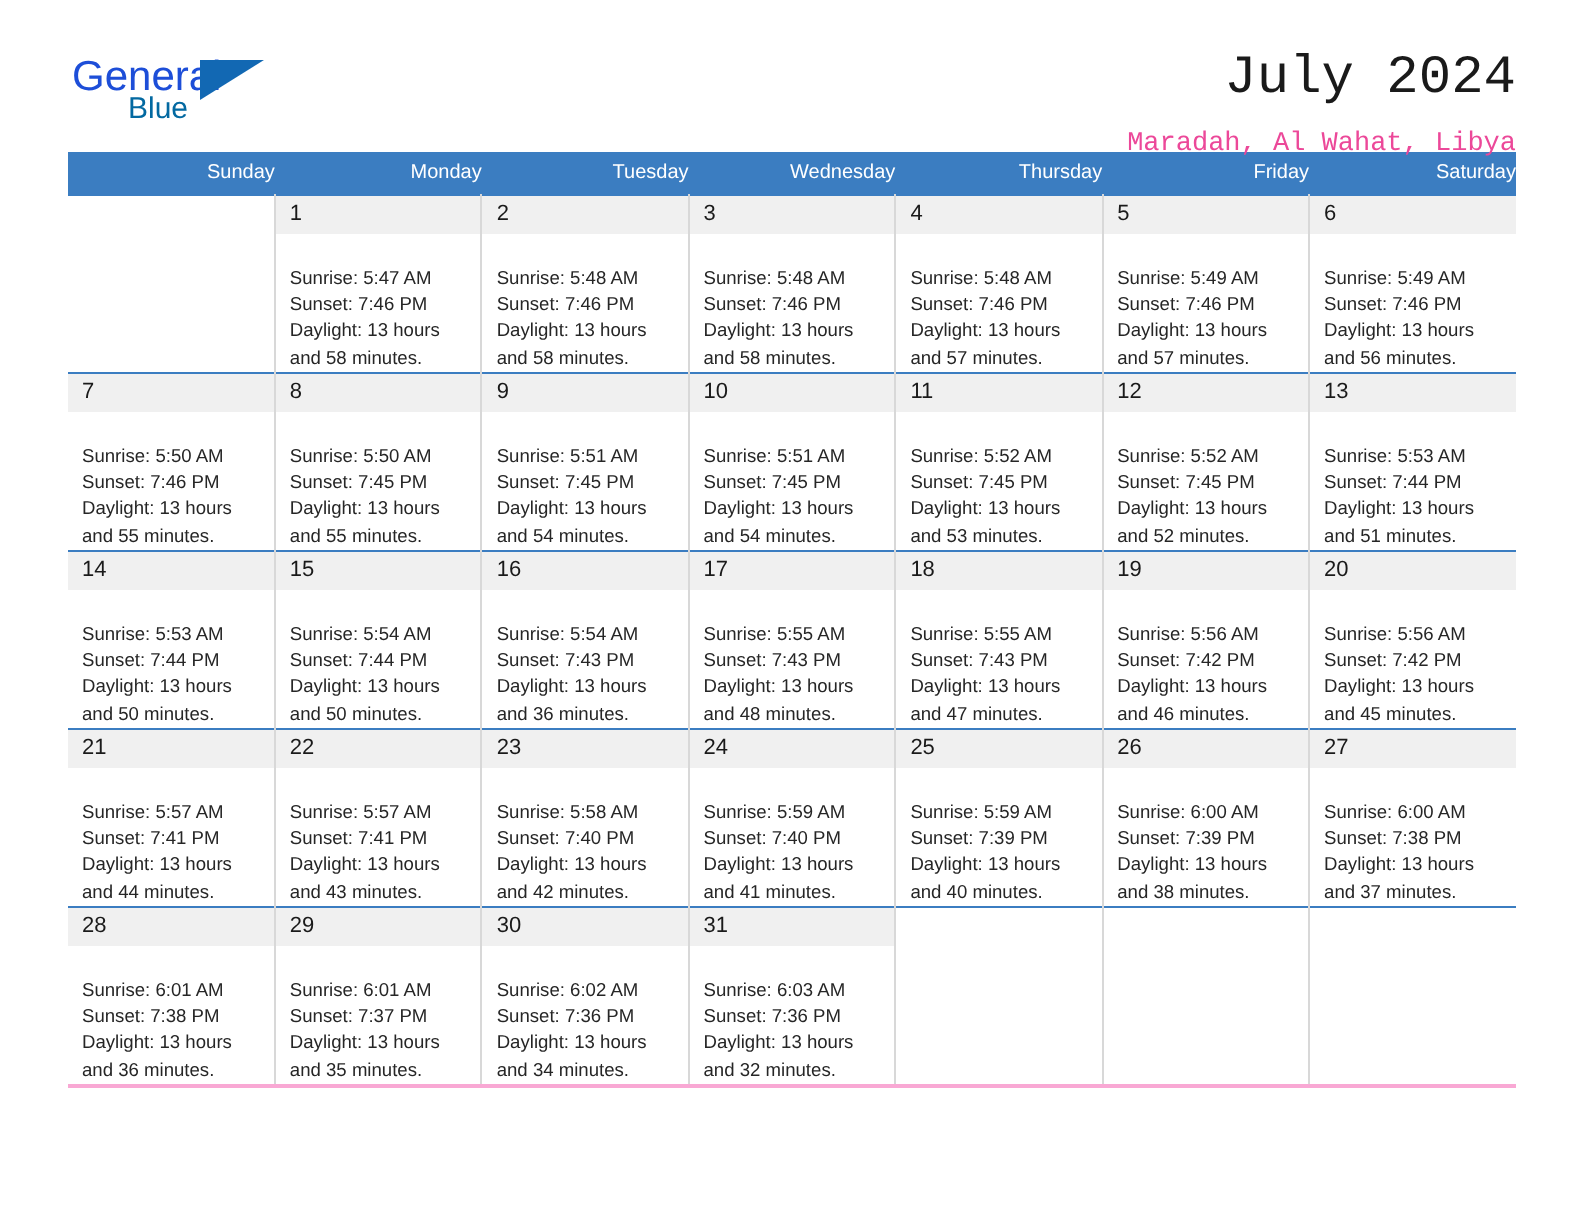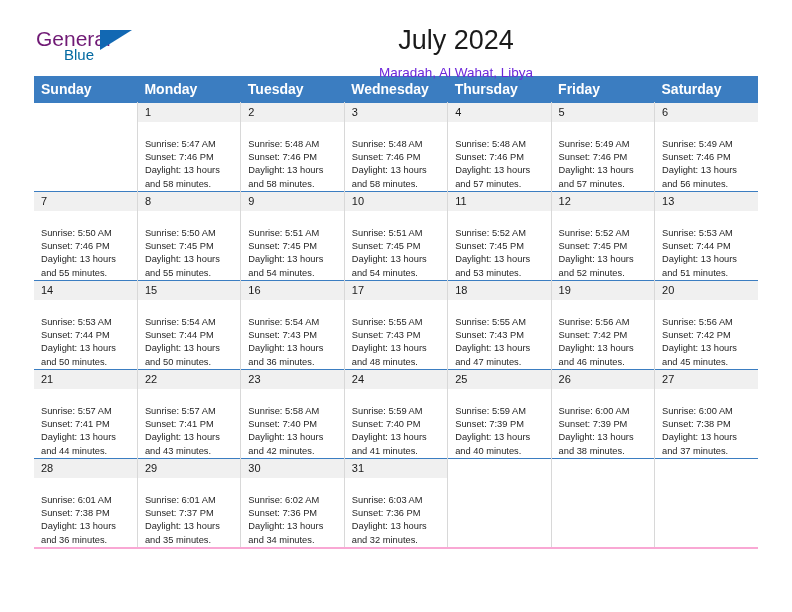--- a/index.html
+++ b/index.html
@@ -36,71 +36,72 @@
     width: 120px;
     height: 50px;
     flex: 0 0 auto;
   }
   .logo-general {
     position: absolute;
     left: 2px;
     top: 2px;
     font-size: 21px;
     letter-spacing: 0px;
-    color: #701a75;
+    color: #1d4ed8;
     line-height: 1;
   }
   .logo-blue {
     position: absolute;
     left: 30px;
     top: 21px;
     font-size: 15px;
     color: #0369a1;
     line-height: 1;
   }
   .logo-triangle {
     position: absolute;
     left: 66px;
     top: 4px;
     width: 0;
     height: 0;
     border-left: 32px solid #1268b3;
     border-bottom: 20px solid transparent;
   }
   .title-block {
-    text-align: center;
+    text-align: right;
     flex: 1 1 auto;
+    font-family: Liberation Mono, monospace;
   }
   .title-main {
     font-size: 27px;
     color: #1a1a1a;
     line-height: 1.1;
     font-weight: normal;
     margin: 0;
   }
   .title-sub {
     font-size: 13.5px;
-    color: #6d28d9;
+    color: #ec4899;
     margin-top: 10px;
     line-height: 1.1;
   }
 
   
   .calendar {
     margin-top: 8px;
     width: 724px;
     border-collapse: collapse;
     table-layout: fixed;
   }
   .calendar th {
     background: #3b7dc1;
     color: #ffffff;
-    font-size: 14px;
-    font-weight: bold;
-    text-align: left;
+    font-size: 10px;
+    font-weight: normal;
+    text-align: right;
     padding: 5px 0 5px 7px;
     height: 20px;
     box-sizing: border-box;
     border: none;
   }
   .week-row td {
     vertical-align: top;
     padding: 0;
     border-top: 1px solid #3b7dc1;
     border-right: 1px solid #d8d8d8;

